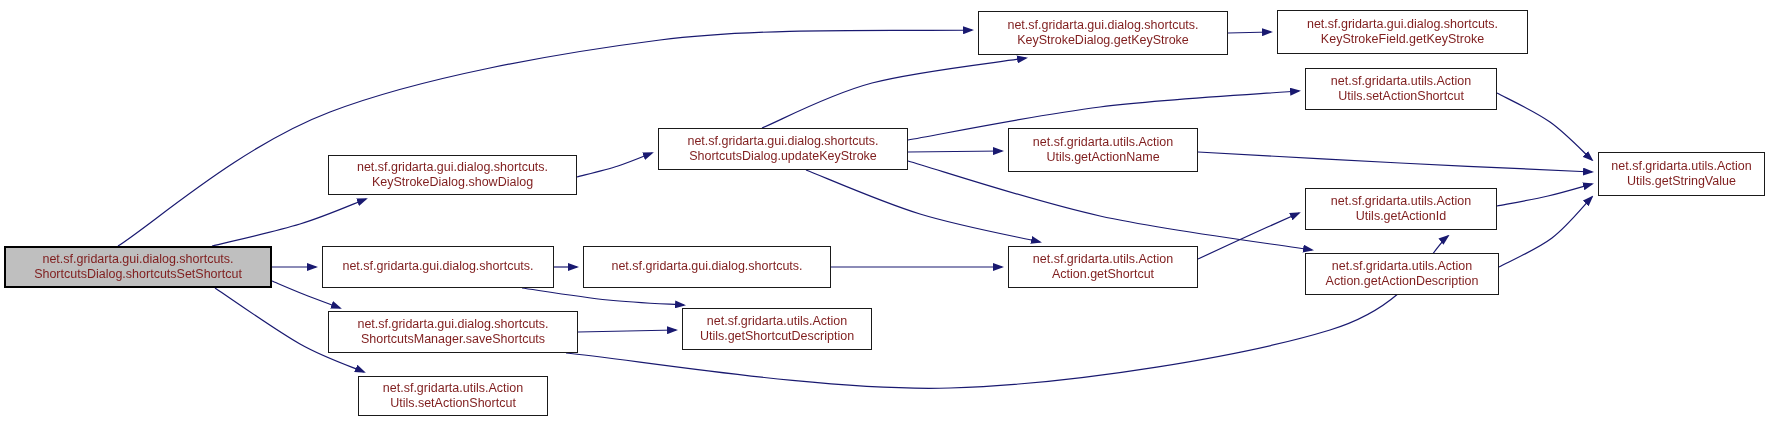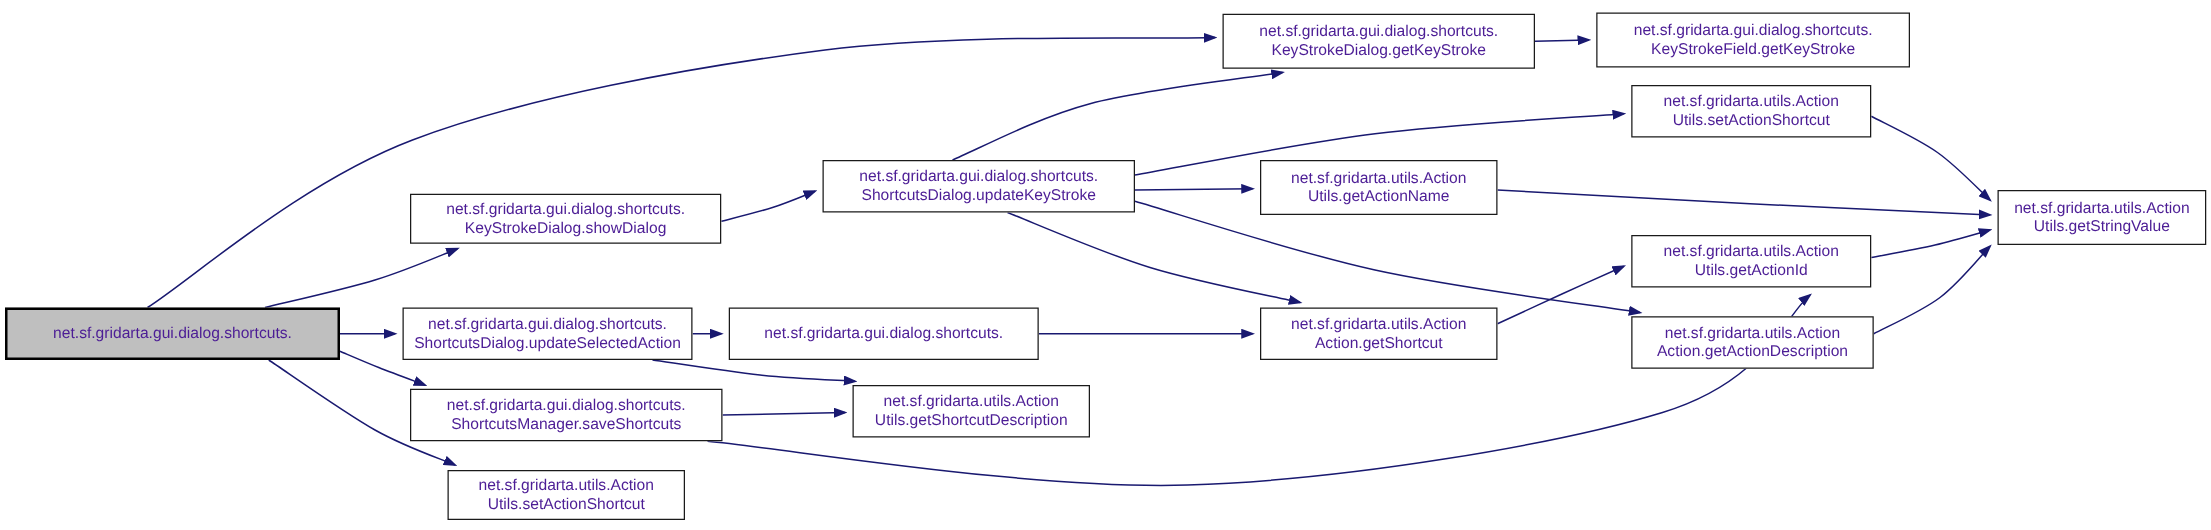--- a/index.html
+++ b/index.html
@@ -23,21 +23,21 @@
   }
   .edge {
     fill: none;
     stroke-width: 1.2px;
   }
   .node {
     position: absolute;
     box-sizing: border-box;
     border: 1.2px solid #1a1a1a;
     background: #ffffff;
-    color: #4c1d95;
+    color: #7f1d1d;
     display: flex;
     flex-direction: column;
     align-items: center;
     justify-content: center;
     text-align: center;
     font-size: 12.5px;
     line-height: 15.5px;
     white-space: nowrap;
     cursor: pointer;
   }
@@ -80,20 +80,21 @@
         <path class="edge" d="M1198,259 C1206.6666666666667,255 1233.1666666666667,242.66666666666666 1250,235 C1266.8333333333333,227.33333333333334 1290.8333333333333,216.66666666666666 1299,213" stroke="#191970" marker-end="url(#arrowhead)"></path>
         <path class="edge" d="M1497,93 C1505.8333333333333,97.83333333333333 1534.1666666666667,110.83333333333333 1550,122 C1565.8333333333333,133.16666666666666 1585,153.66666666666666 1592,160" stroke="#191970" marker-end="url(#arrowhead)"></path>
         <path class="edge" d="M1198,152 C1231.6666666666667,153.83333333333334 1334.3333333333333,159.66666666666666 1400,163 C1465.6666666666667,166.33333333333334 1560,170.5 1592,172" stroke="#191970" marker-end="url(#arrowhead)"></path>
         <path class="edge" d="M1497,206 C1505.5,204.33333333333334 1532.1666666666667,199.66666666666666 1548,196 C1563.8333333333333,192.33333333333334 1584.6666666666667,186 1592,184" stroke="#191970" marker-end="url(#arrowhead)"></path>
         <path class="edge" d="M1499,267 C1507.8333333333333,262.1666666666667 1536.5,249.66666666666666 1552,238 C1567.5,226.33333333333334 1585.3333333333333,203.83333333333334 1592,197" stroke="#191970" marker-end="url(#arrowhead)"></path>
       </g>
   </svg>
 
 <div class="node highlight" style="left: 4px; top: 246px; width: 268px; height: 42px;">
       <span>net.sf.gridarta.gui.dialog.shortcuts.</span>
+      <span>ShortcutsDialog.shortcutsSetShortcut</span>
     </div>
     <div class="node" style="left: 328px; top: 155px; width: 249px; height: 40px;">
       <span>net.sf.gridarta.gui.dialog.shortcuts.</span>
       <span>KeyStrokeDialog.showDialog</span>
     </div>
     <div class="node" style="left: 658px; top: 128px; width: 250px; height: 42px;">
       <span>net.sf.gridarta.gui.dialog.shortcuts.</span>
       <span>ShortcutsDialog.updateKeyStroke</span>
     </div>
     <div class="node" style="left: 978px; top: 11px; width: 250px; height: 44px;">
@@ -119,21 +120,20 @@
     <div class="node" style="left: 1305px; top: 188px; width: 192px; height: 42px;">
       <span>net.sf.gridarta.utils.Action</span>
       <span>Utils.getActionId</span>
     </div>
     <div class="node" style="left: 1305px; top: 253px; width: 194px; height: 42px;">
       <span>net.sf.gridarta.utils.Action</span>
       <span>Action.getActionDescription</span>
     </div>
     <div class="node" style="left: 322px; top: 246px; width: 232px; height: 42px;">
       <span>net.sf.gridarta.gui.dialog.shortcuts.</span>
-      <span>ShortcutsDialog.updateSelectedAction</span>
     </div>
     <div class="node" style="left: 583px; top: 246px; width: 248px; height: 42px;">
       <span>net.sf.gridarta.gui.dialog.shortcuts.</span>
     </div>
     <div class="node" style="left: 1008px; top: 246px; width: 190px; height: 42px;">
       <span>net.sf.gridarta.utils.Action</span>
       <span>Action.getShortcut</span>
     </div>
     <div class="node" style="left: 328px; top: 311px; width: 250px; height: 42px;">
       <span>net.sf.gridarta.gui.dialog.shortcuts.</span>

